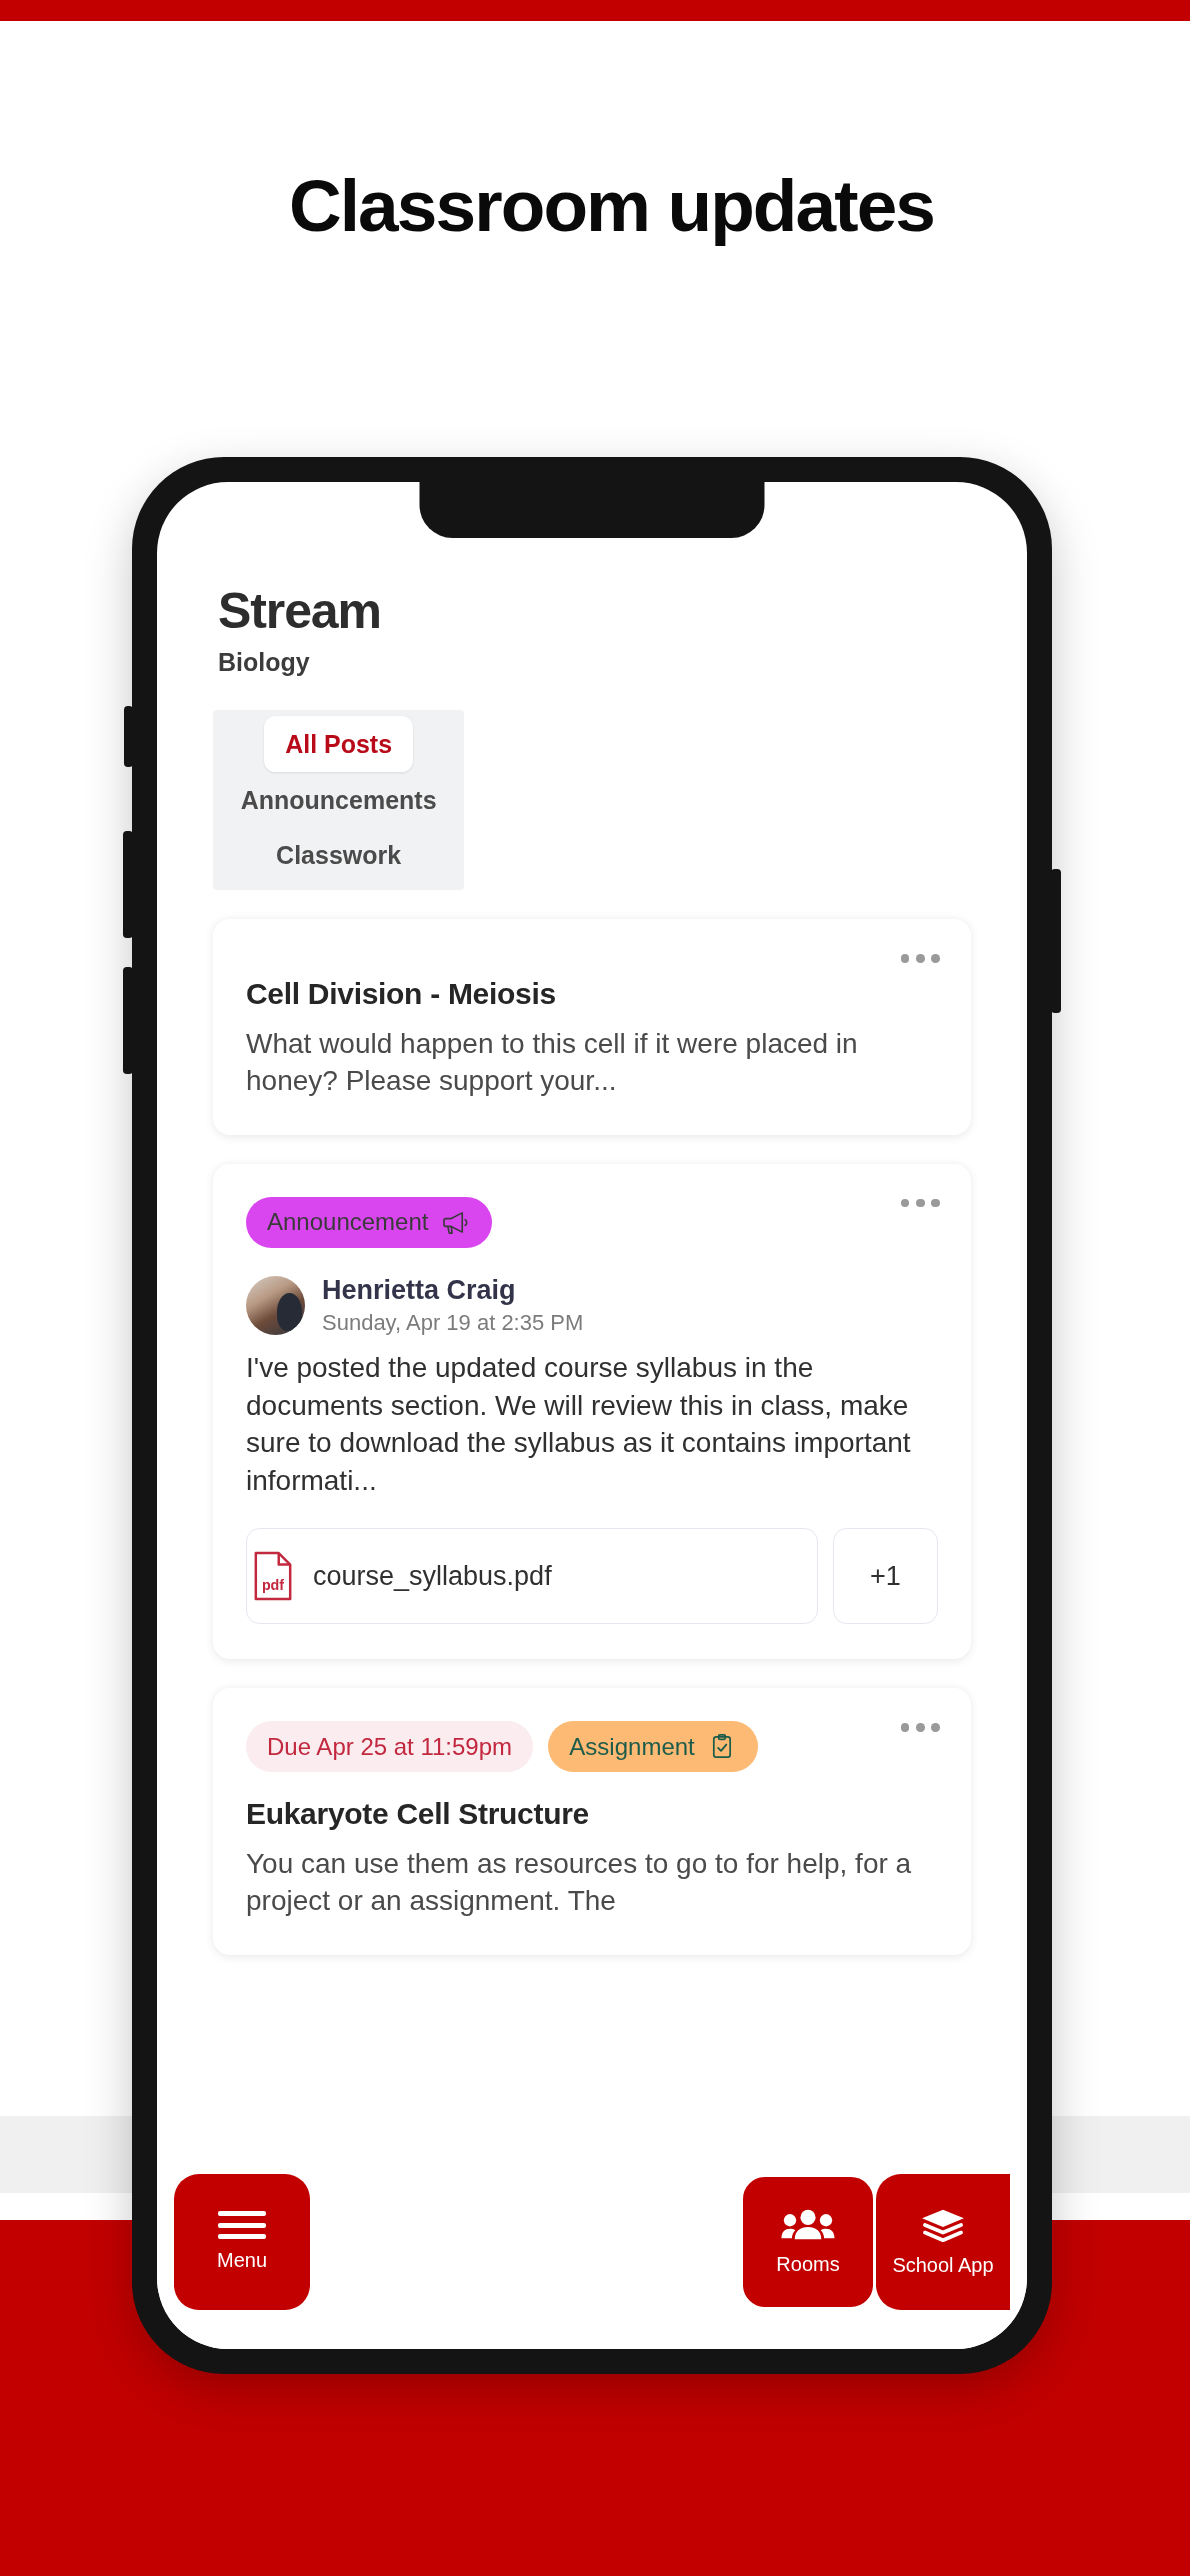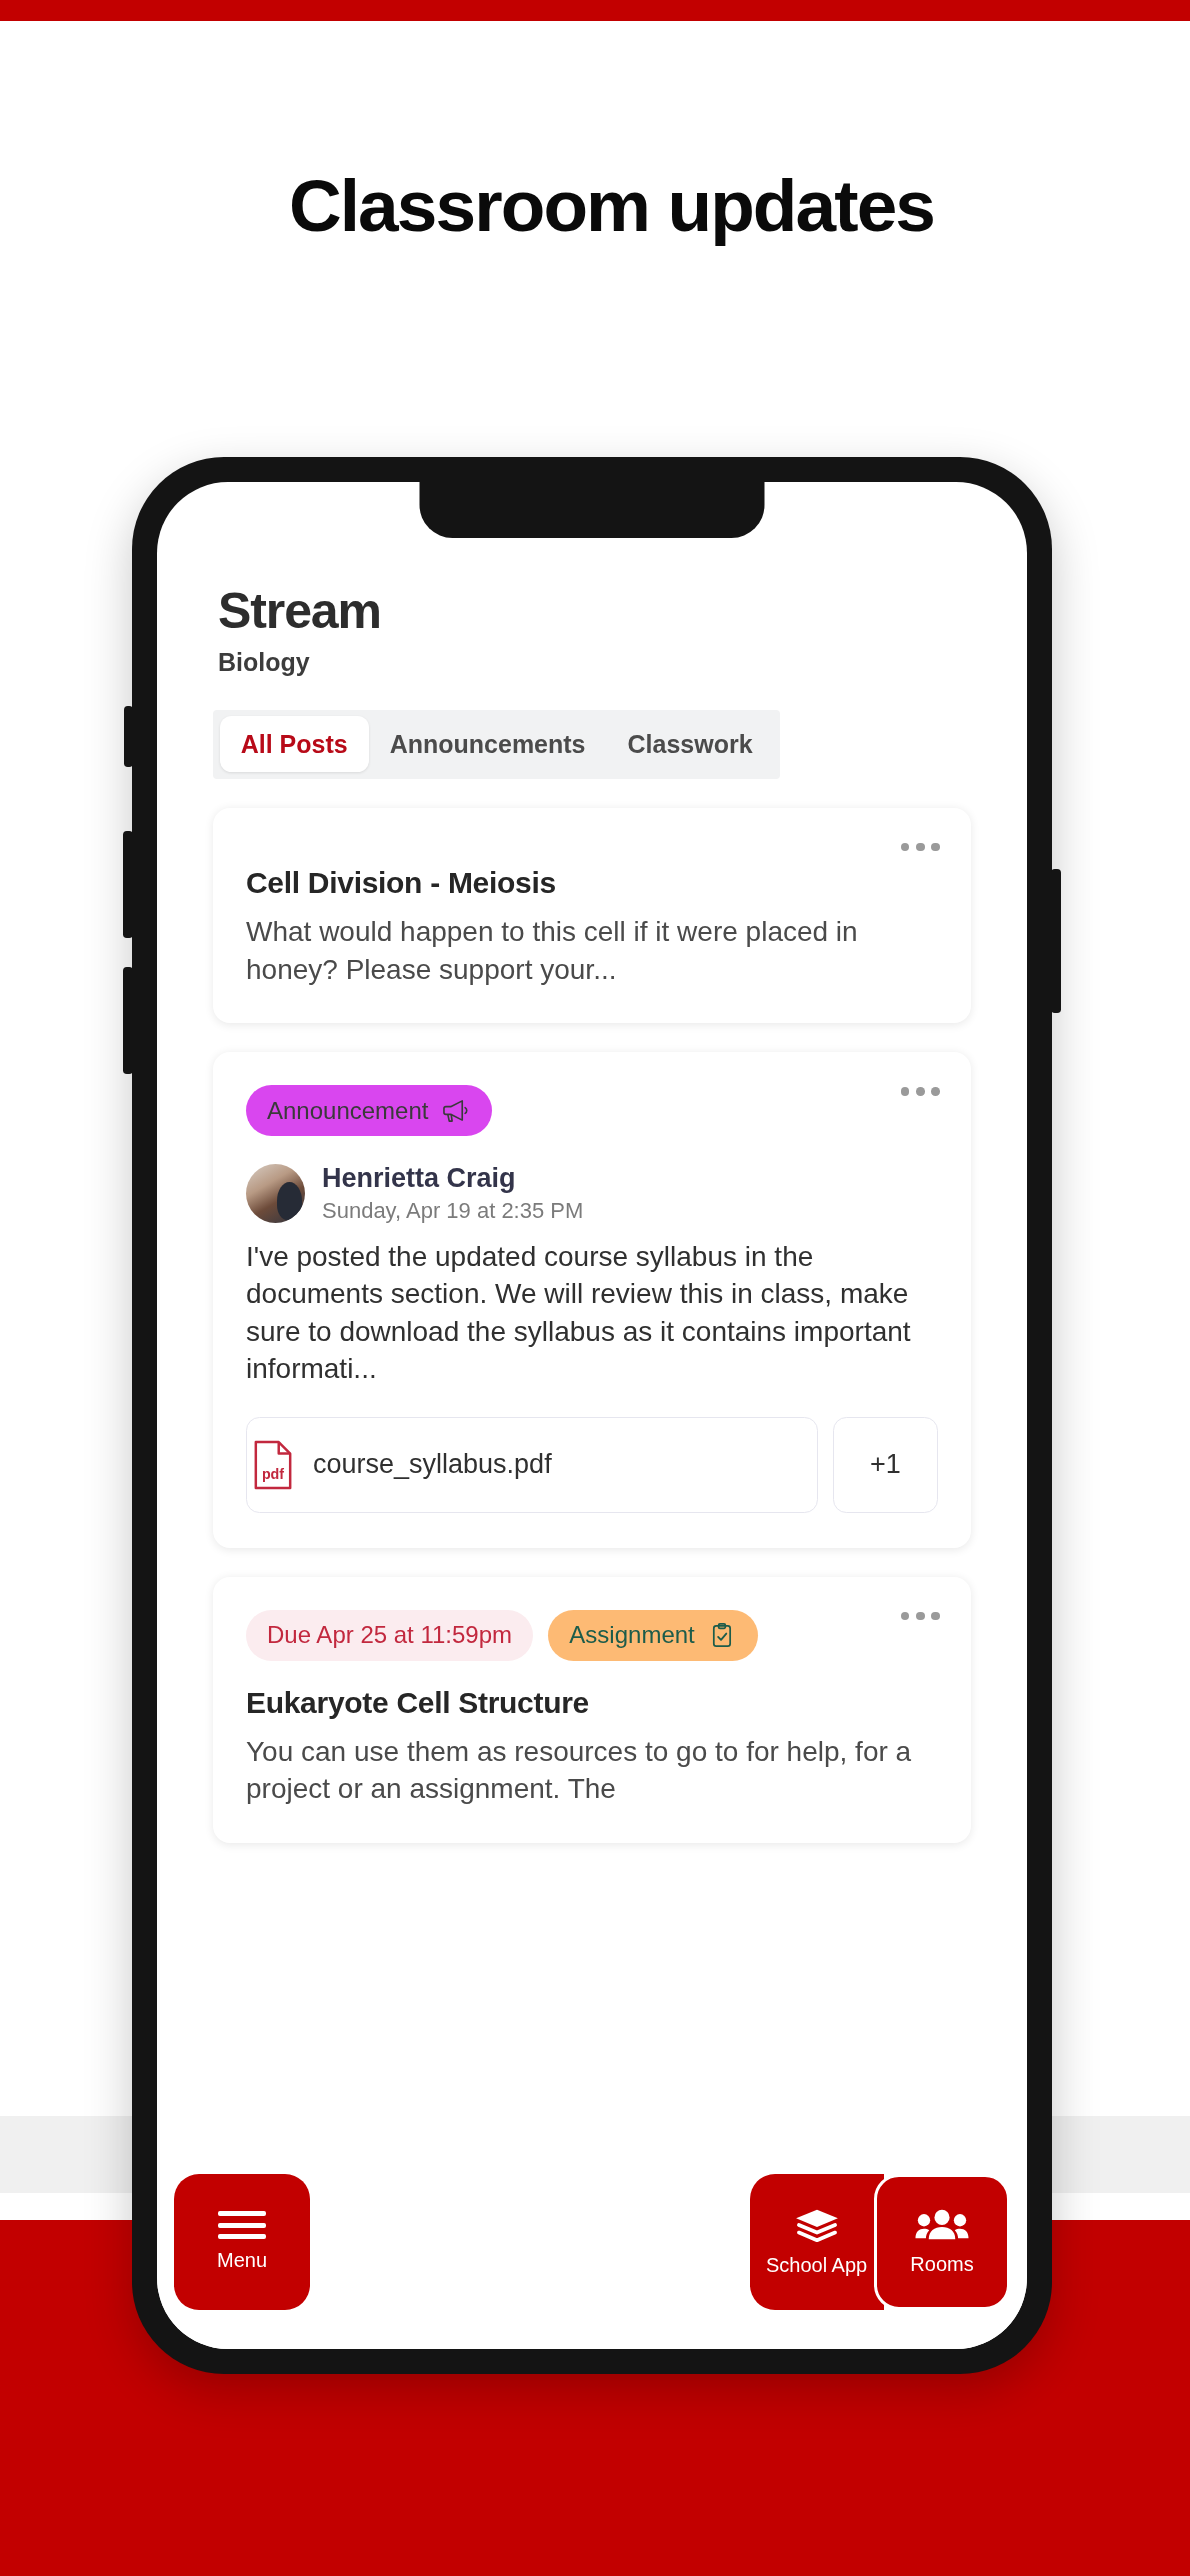--- a/index.html
+++ b/index.html
@@ -78,21 +78,21 @@
   }
   .app-subtitle {
     margin-top:7.7px; font-size:25px; font-weight:600; color:#3c3c3c;
   }
 
   
   .tabs {
     margin: 33px 0 0 56px;
     display:inline-flex; align-items:center;
     background:#f1f2f3; border-radius:4px;
-    padding:6.7px; gap:0px;
+    padding:6.7px; gap:0px;flex-direction:column;
   }
   .tab {
     padding: 13.4px 21px; border-radius:11.5px;
     font-size:25px; font-weight:700; color:#4b4b4b;
     white-space:nowrap;
   }
   .tab.active { background:#ffffff; color:#B80A18; box-shadow:0 1px 2.9px rgba(0,0,0,0.10); }
 
   
   .cards { margin: 29px 0 0 0; padding: 0 56px; }
@@ -307,39 +307,39 @@
           <div class="navbtn navbtn-menu">
             <span class="hamburger">
               <span></span>
                 <span></span>
                 <span></span>
             </span>
             <span class="navlabel">Menu</span>
           </div>
 
           <div class="navbtn-group">
-            <div class="navbtn navbtn-school">
-              <svg width="50" height="38" viewBox="0 0 52 40" fill="none">
-                <path d="M26 4 L48 13 L26 22 L4 13 Z" fill="#ffffff"></path>
-                <path d="M7 20 L26 28 L45 20" stroke="#ffffff" stroke-width="4" stroke-linecap="round" stroke-linejoin="round"></path>
-                <path d="M7 28 L26 36 L45 28" stroke="#ffffff" stroke-width="4" stroke-linecap="round" stroke-linejoin="round"></path>
-              </svg>
-              <span class="navlabel">School App</span>
-            </div>
             <div class="navbtn navbtn-rooms">
               <svg width="54" height="36" viewBox="0 0 56 38" fill="#ffffff">
                 <circle cx="28" cy="11" r="8"></circle>
                 <path d="M14 34 C14 25 20 21 28 21 C36 21 42 25 42 34 Z"></path>
                 <circle cx="9" cy="14" r="6.5"></circle>
                 <path d="M0 33 C0 26 4 23 9 23 C11 23 13 23.5 14.5 24.5 C12 27 11 30.5 11 33 Z"></path>
                 <circle cx="47" cy="14" r="6.5"></circle>
                 <path d="M56 33 C56 26 52 23 47 23 C45 23 43 23.5 41.5 24.5 C44 27 45 30.5 45 33 Z"></path>
               </svg>
               <span class="navlabel">Rooms</span>
             </div>
+            <div class="navbtn navbtn-school">
+              <svg width="50" height="38" viewBox="0 0 52 40" fill="none">
+                <path d="M26 4 L48 13 L26 22 L4 13 Z" fill="#ffffff"></path>
+                <path d="M7 20 L26 28 L45 20" stroke="#ffffff" stroke-width="4" stroke-linecap="round" stroke-linejoin="round"></path>
+                <path d="M7 28 L26 36 L45 28" stroke="#ffffff" stroke-width="4" stroke-linecap="round" stroke-linejoin="round"></path>
+              </svg>
+              <span class="navlabel">School App</span>
+            </div>
           </div>
         </div>
 
       </div>
     </div>
   </div>
 </div>
 
 
 </body></html>

